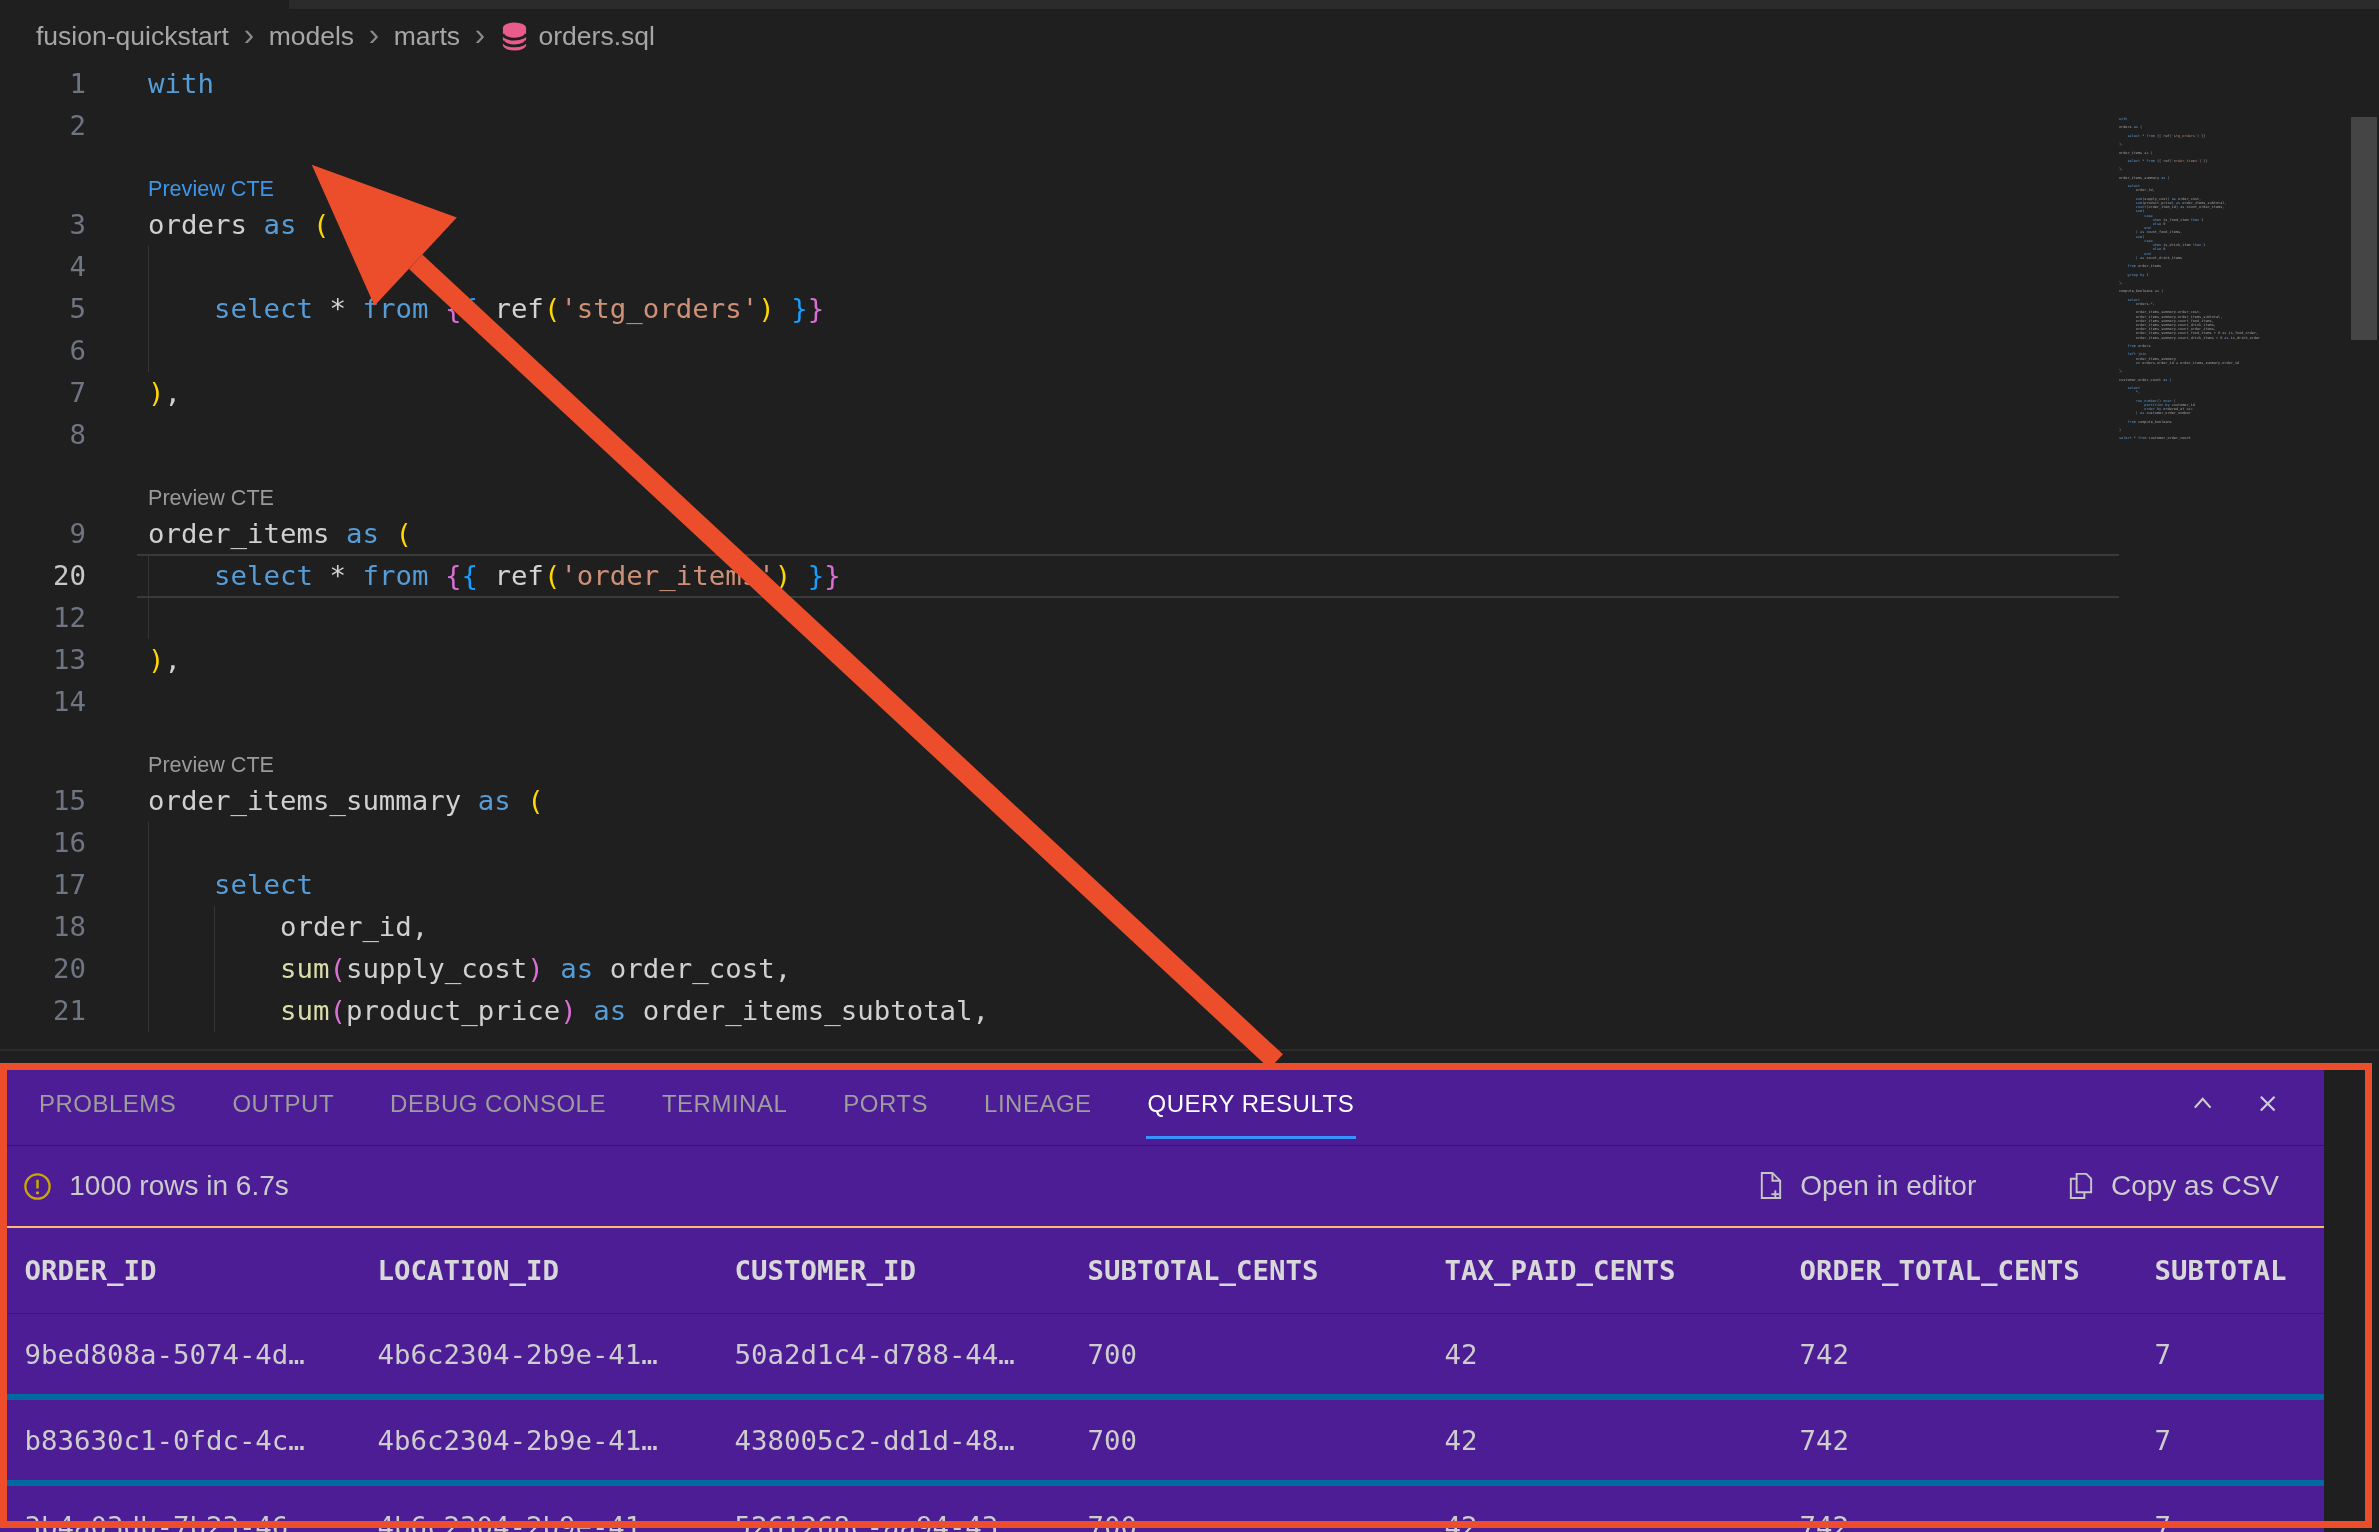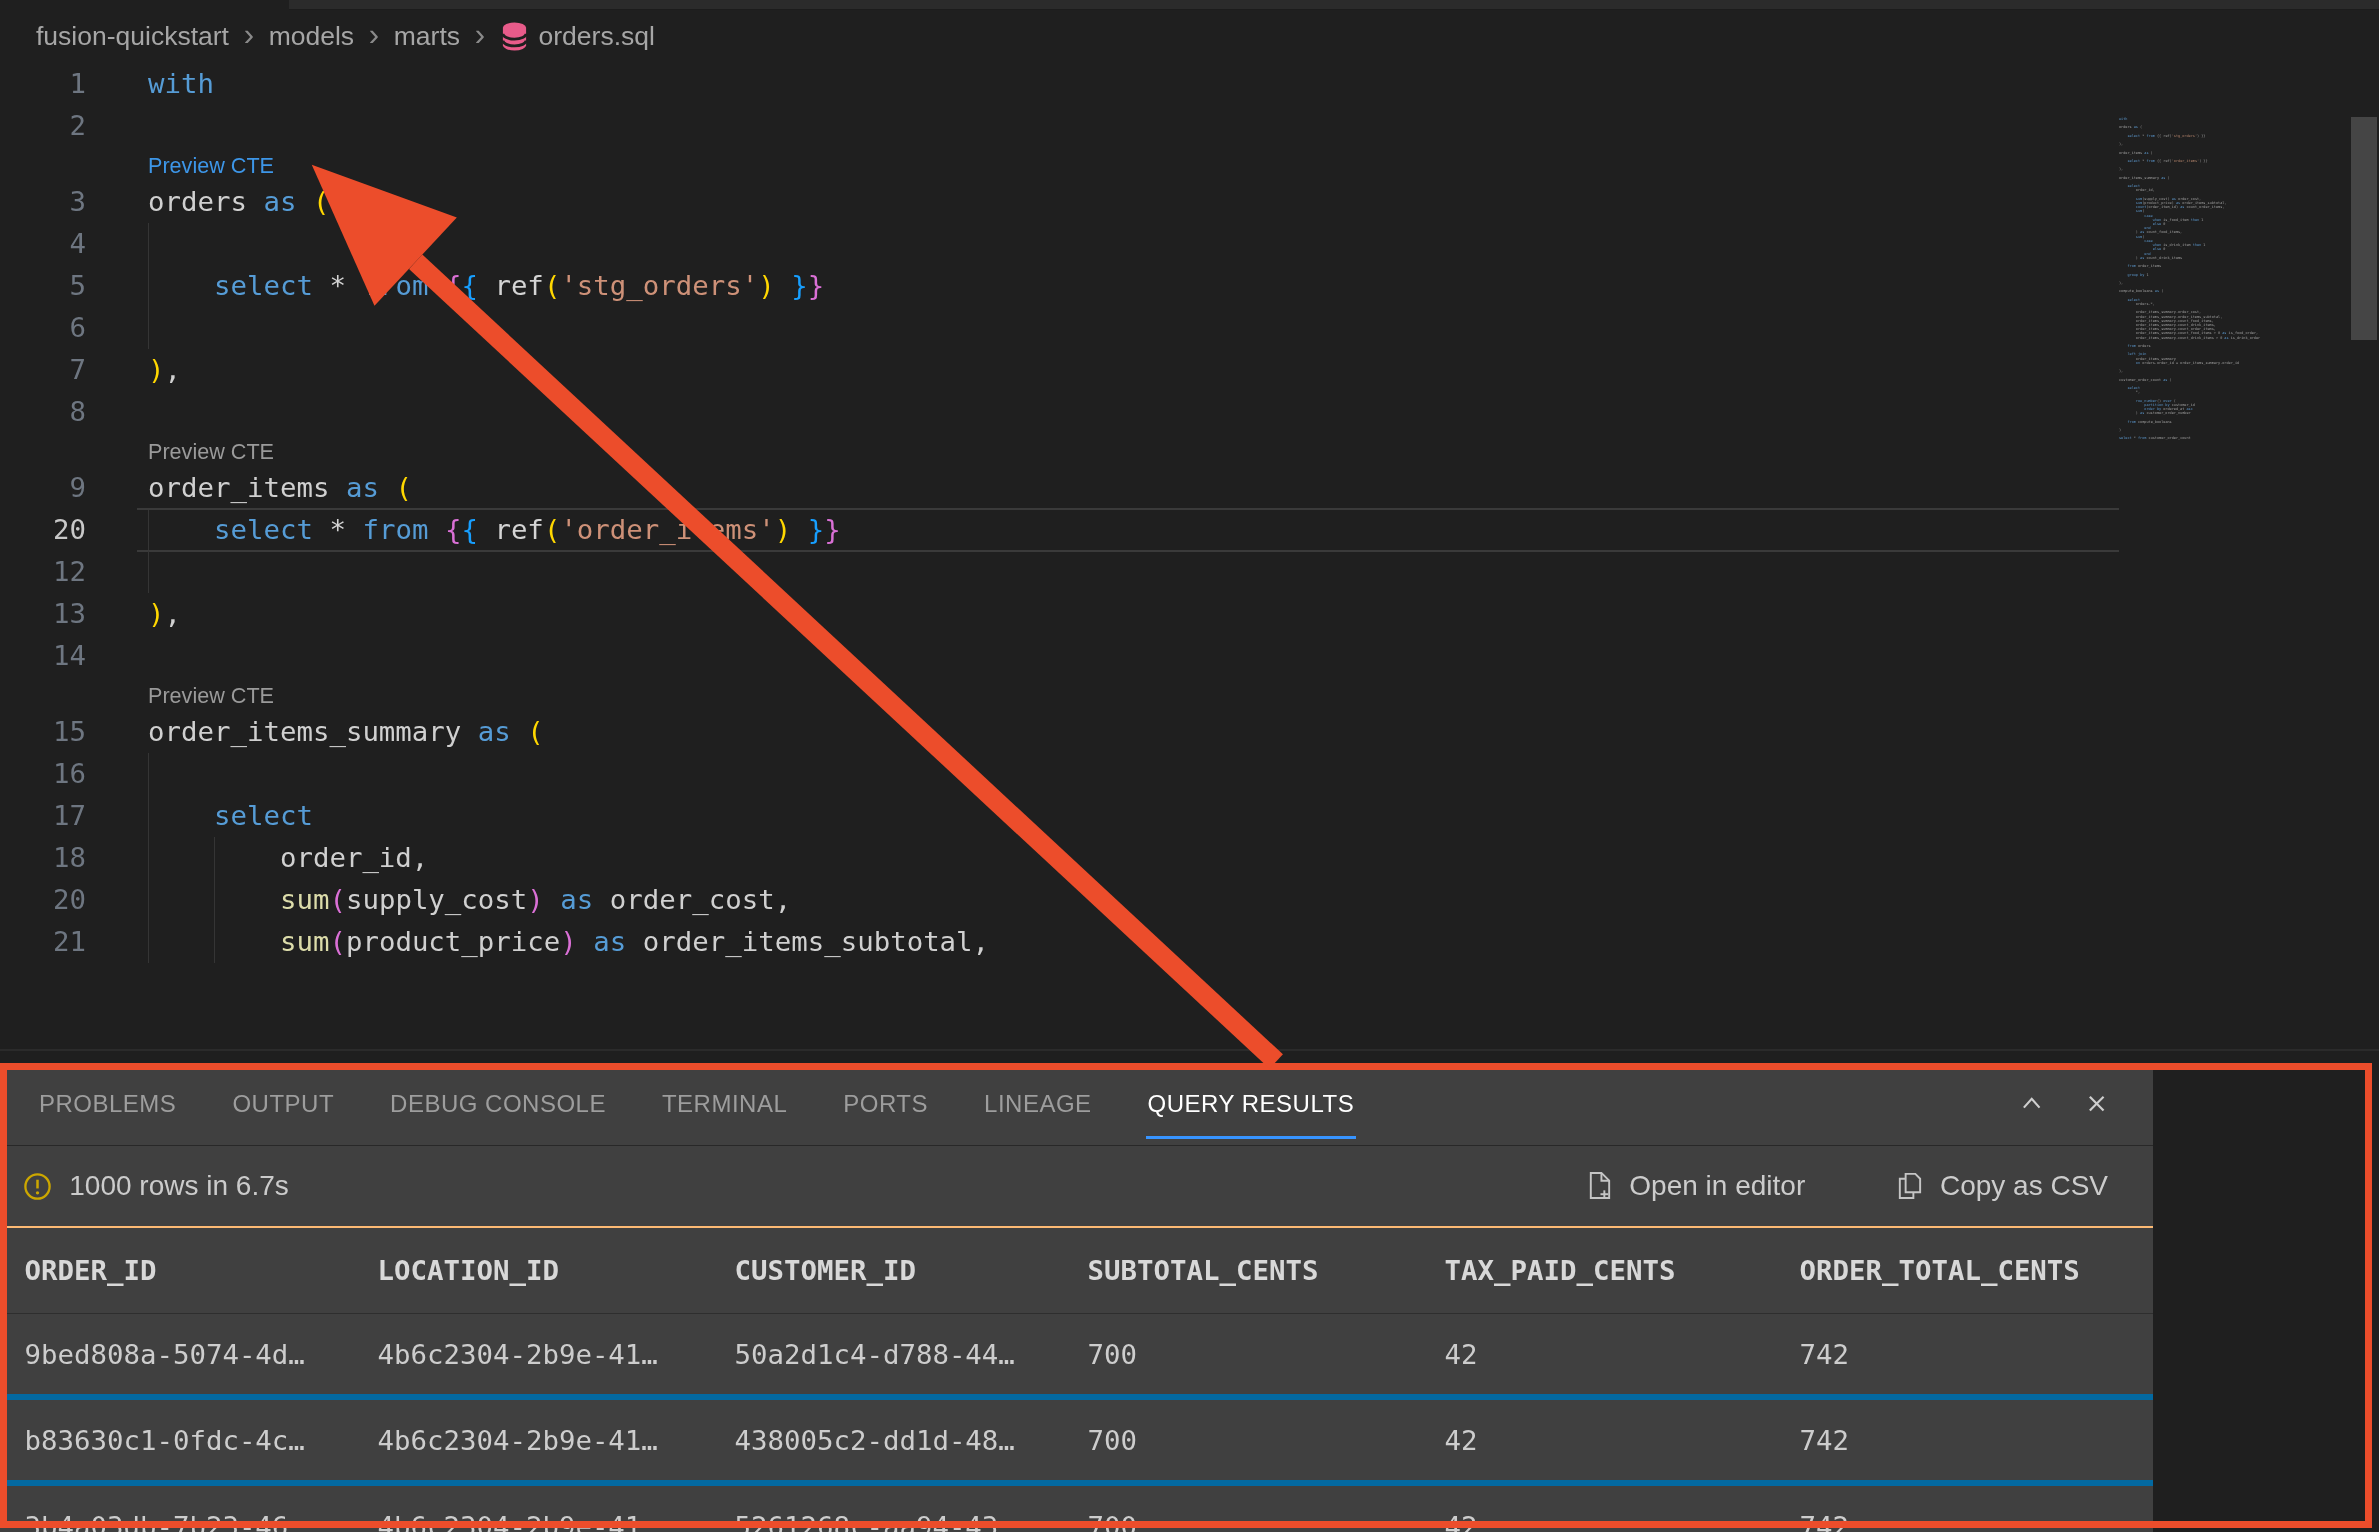--- a/index.html
+++ b/index.html
@@ -14,21 +14,21 @@
   .breadcrumb{position:absolute;top:9.8px;left:0;right:0;height:53px;display:flex;align-items:center;
     padding-left:36px;color:#a6a6a6;font-size:26.5px;gap:5.9px;}
   .crumb{white-space:nowrap;}
   .crumb-sep{color:#8a8a8a;font-size:31px;line-height:1;padding:0 8.8px 3.9px 8.8px;}
   .crumb-sep::after{content:"\203A";}
   .crumb-file{display:flex;align-items:center;gap:9.8px;}
   
   .editor{position:absolute;top:63px;left:0;width:2380px;height:1001px;}
   .lines{width:2119px;}
   .line{display:flex;height:42px;position:relative;}
-  .line.lens{height:34px;}
+  .line.lens{height:34px;margin-top:23px;}
   .gutter{width:86px;flex:none;text-align:right;color:#6e7681;
     font-family:"DejaVu Sans Mono",monospace;font-size:27.4px;line-height:42px;}
   .line.current .gutter{color:#c8c8c8;}
   .code{position:relative;margin-left:62px;flex:1;white-space:pre;
     font-family:"DejaVu Sans Mono",monospace;font-size:27.4px;line-height:42px;color:#d0d0d0;}
   .lens .code{line-height:34px;}
   .lens-link{font-family:"Liberation Sans",sans-serif;font-size:21.6px;color:#9a9a9a;cursor:pointer;}
   .lens-link.blue{color:var(--lens_link_blue);}
   .guide{position:absolute;top:0;bottom:0;width:1px;background:#353535;}
   .cur{position:absolute;left:137px;right:0;top:-1px;bottom:-1px;pointer-events:none;
@@ -36,21 +36,21 @@
   .tk-kw{color:var(--kw_blue);} .tk-id{color:#d0d0d0;} .tk-op{color:#d4d4d4;}
   .tk-str{color:var(--string_orange);} .tk-b1{color:var(--bracket_gold);}
   .tk-b2{color:var(--bracket_pink);} .tk-b3{color:var(--bracket_blue);} .tk-fn{color:var(--fn_yellow);}
   
   .minimap{position:absolute;left:2119px;top:54px;width:231px;height:328px;overflow:hidden;opacity:.9;}
   .minimap pre{margin:0;font-family:"DejaVu Sans Mono",monospace;font-size:3.5px;line-height:4.2px;color:#a9a9a9;white-space:pre;}
   .minimap .mk{color:#5f9fd8;font-weight:normal;} .minimap .ms{color:#c08c71;font-weight:normal;}
   .vscrollbar{position:absolute;left:2351px;top:54px;width:25.5px;height:223px;background:#545454;opacity:.72;}
   .editor-bottom-line{position:absolute;top:1049px;left:0;width:2380px;height:2px;background:#2b2b2b;}
   
-  .panel{position:absolute;left:0;top:1063px;width:2153px;height:469px;background:#404040;}
+  .panel{position:absolute;left:0;top:1063px;width:2324px;height:469px;background:#4c1d95;}
   .tabs-row{display:flex;align-items:center;height:82px;padding-left:39px;}
   .tabs{display:flex;gap:56px;align-items:center;height:100%;}
   .tab{color:#9d9d9d;font-size:24px;letter-spacing:0.5px;white-space:nowrap;position:relative;
     height:100%;display:flex;align-items:center;cursor:pointer;}
   .tab.active{color:#ffffff;}
   .tab.active::after{content:"";position:absolute;left:-2px;right:-2px;bottom:5.9px;height:2.9px;
     background:var(--tab_active_underline);}
   .panel-icons{margin-left:auto;display:flex;gap:37px;padding-right:43px;color:#c9c9c9;}
   .panel-icons svg{display:block;cursor:pointer;}
   .info-row{display:flex;align-items:center;height:80px;border-top:1px solid #282828;border-bottom:2px solid #fdba74;

